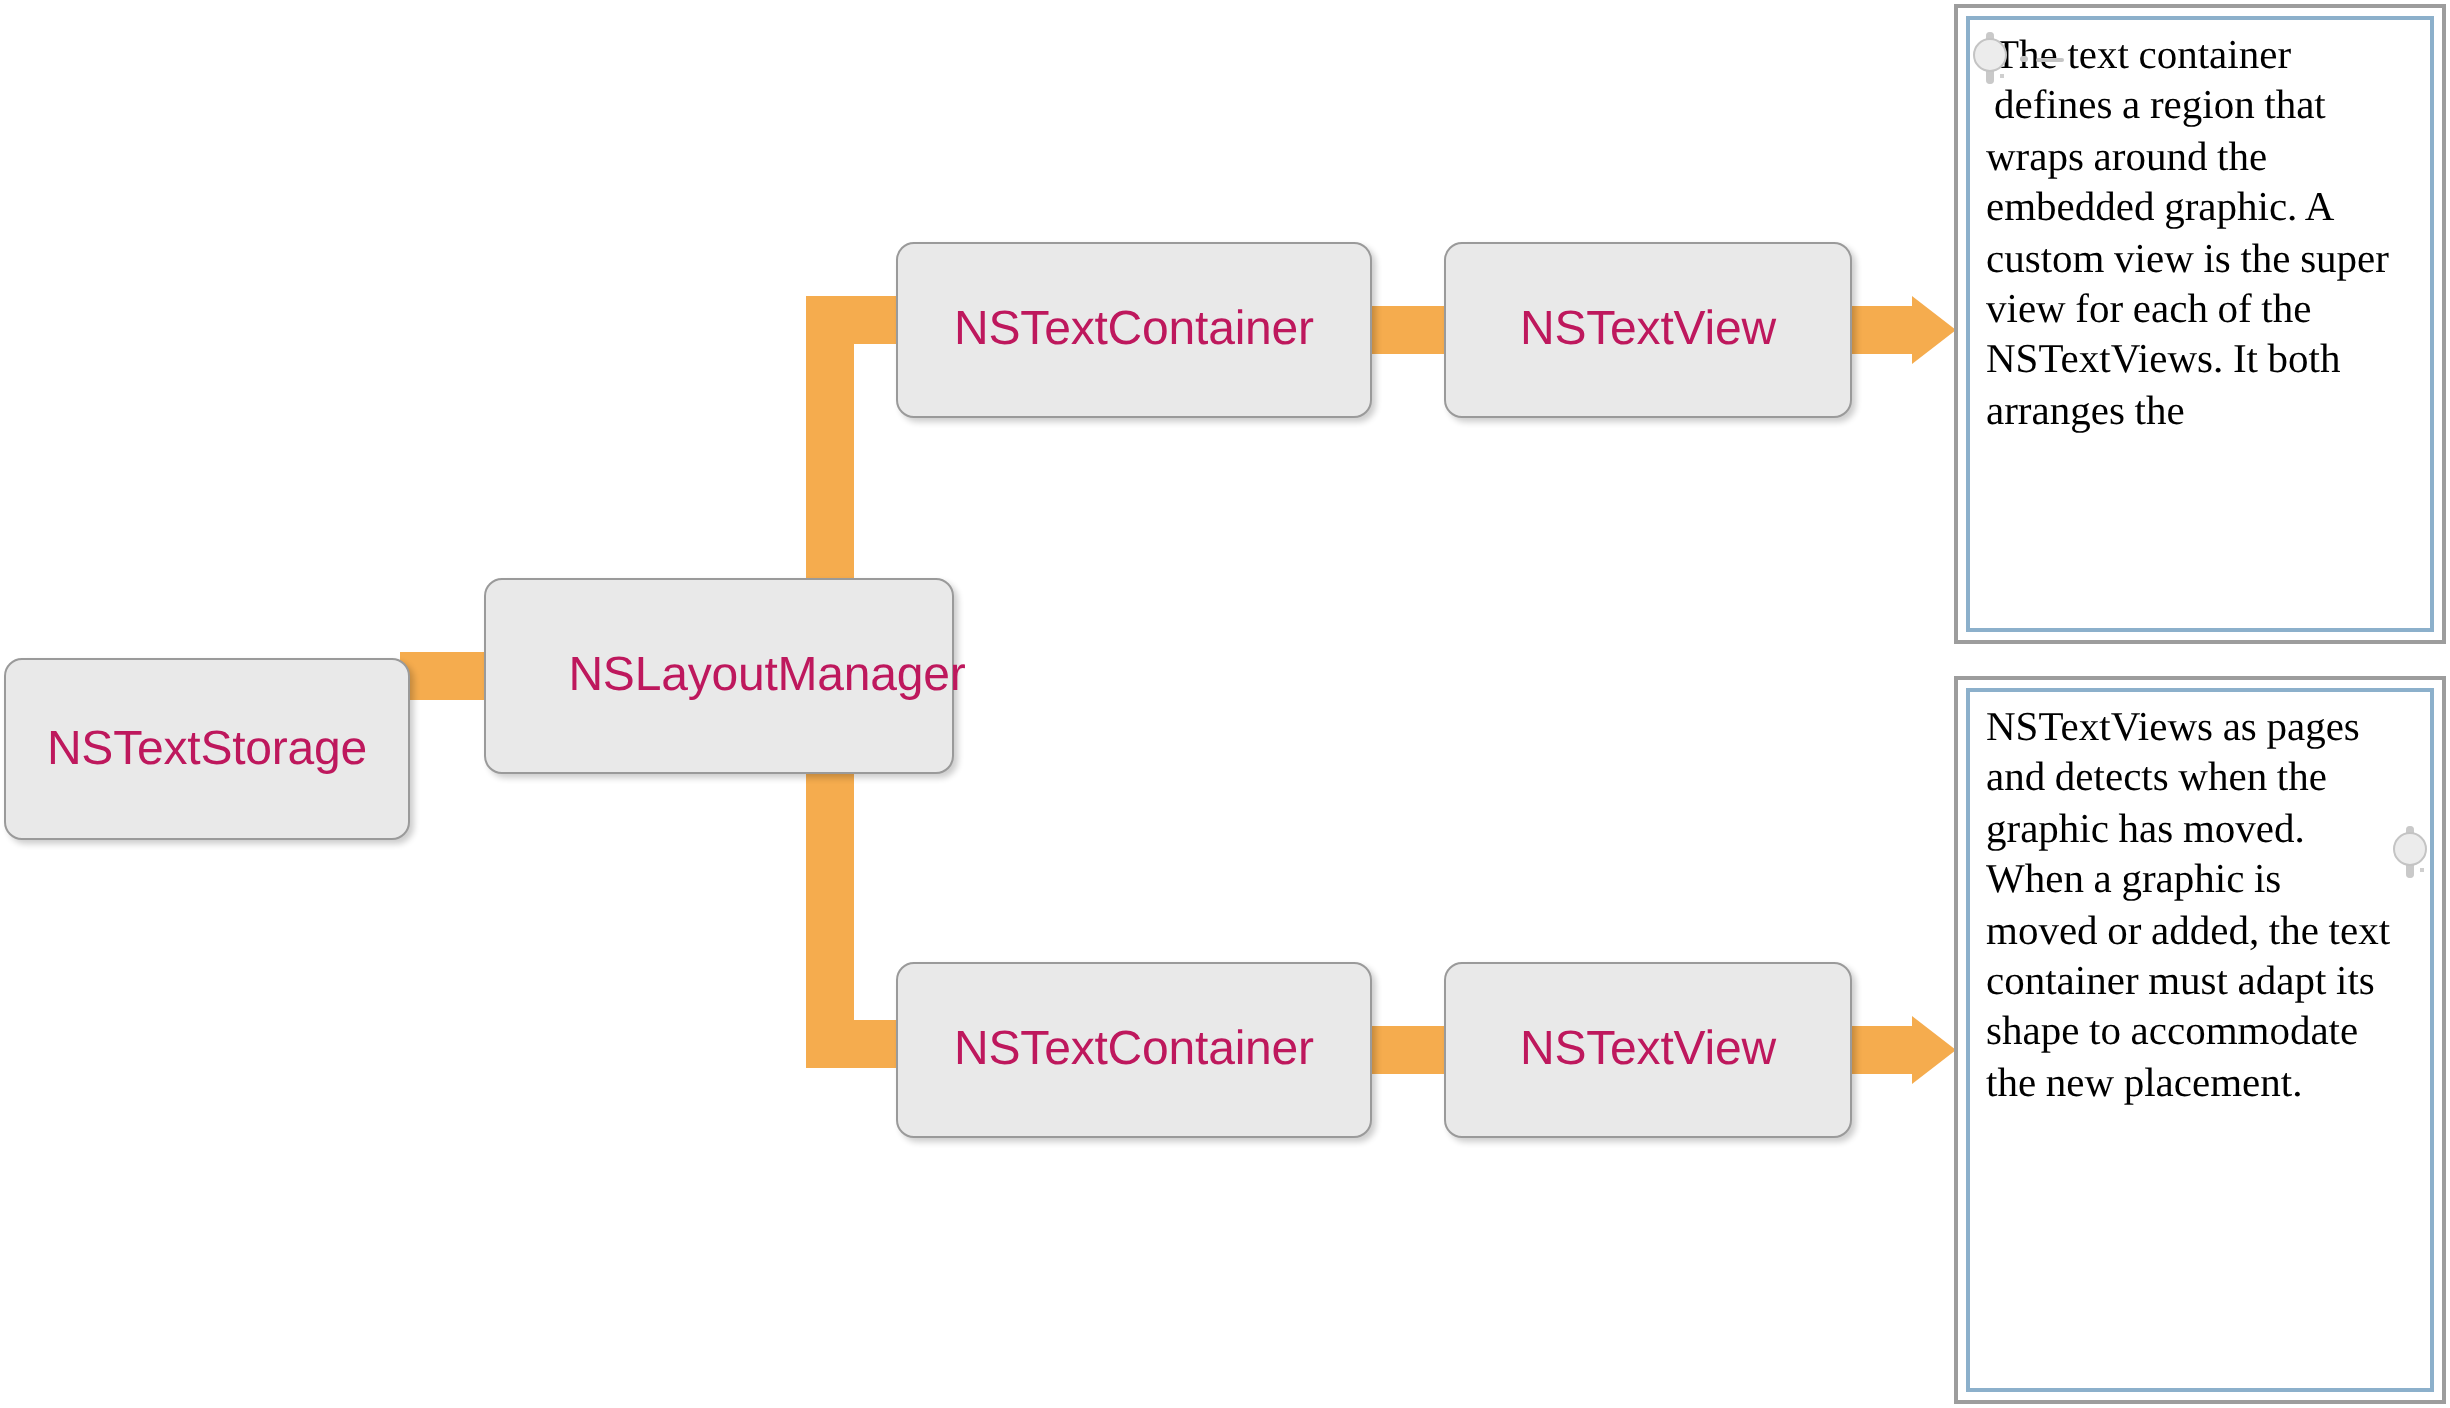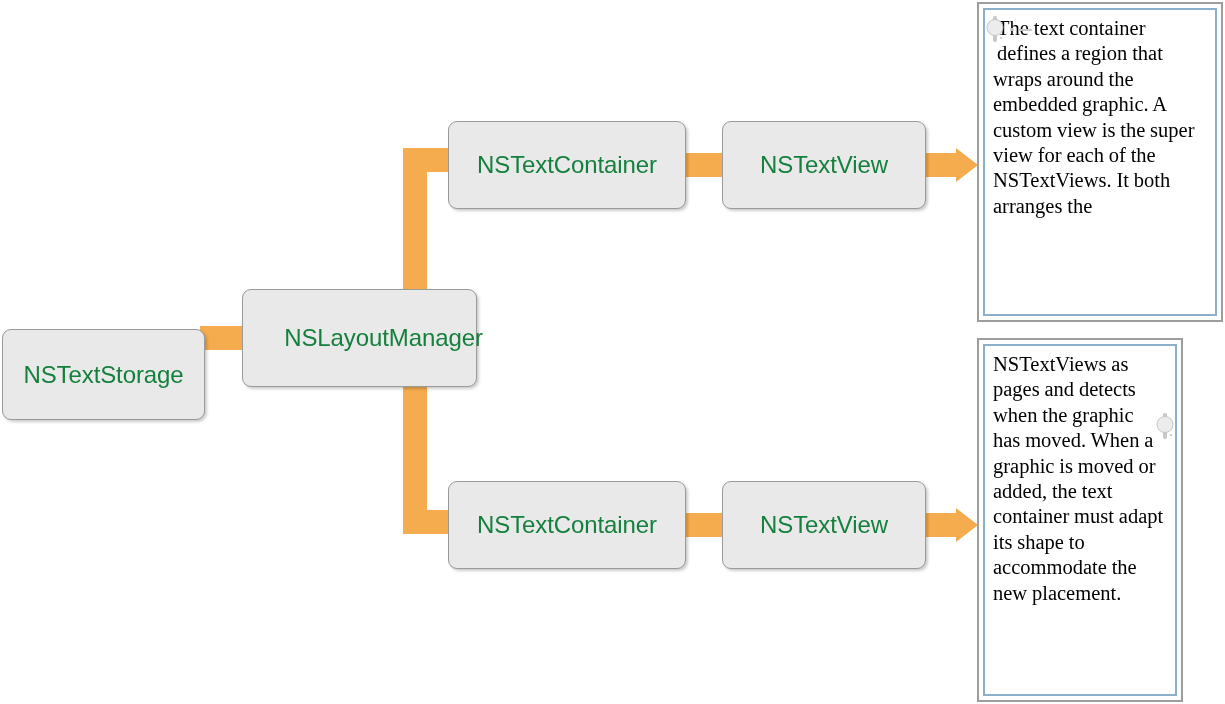--- a/index.html
+++ b/index.html
@@ -43,21 +43,21 @@
   .node {
     position: absolute;
     box-sizing: border-box;
     background: #e9e9e9;
     border: 1.5px solid #9a9a9a;
     border-radius: 9px;
     display: flex;
     align-items: center;
     justify-content: center;
     font-size: 24px;
-    color: #15803d;
+    color: #be185d;
     letter-spacing: -0.1px;
     box-shadow: 2px 2px 3px rgba(0,0,0,0.20);
     z-index: 3;
     white-space: nowrap;
   }
 
   
   .panel {
     position: absolute;
     box-sizing: border-box;
@@ -188,21 +188,21 @@
             <span class="speaker"></span>
             <span class="screen"></span>
             <span class="home"></span>
           </span>
         </span>
         <span>The text container defines a region that wraps around the embedded graphic. A custom view is the super view for each of the NSTextViews. It both arranges the</span>
       </div>
     </div>
   </div>
 
-  <div class="panel" style="left:977px; top:338px; width:206px; height:364px;">
+  <div class="panel" style="left:977px; top:338px; width:246px; height:364px;">
     <div class="panel-inner">
       <div class="panel-text">
         <span class="phone-float-right">
           <span class="phone">
             
             
             <span class="screen"></span>
             <span class="home"></span>
           </span>
         </span>

